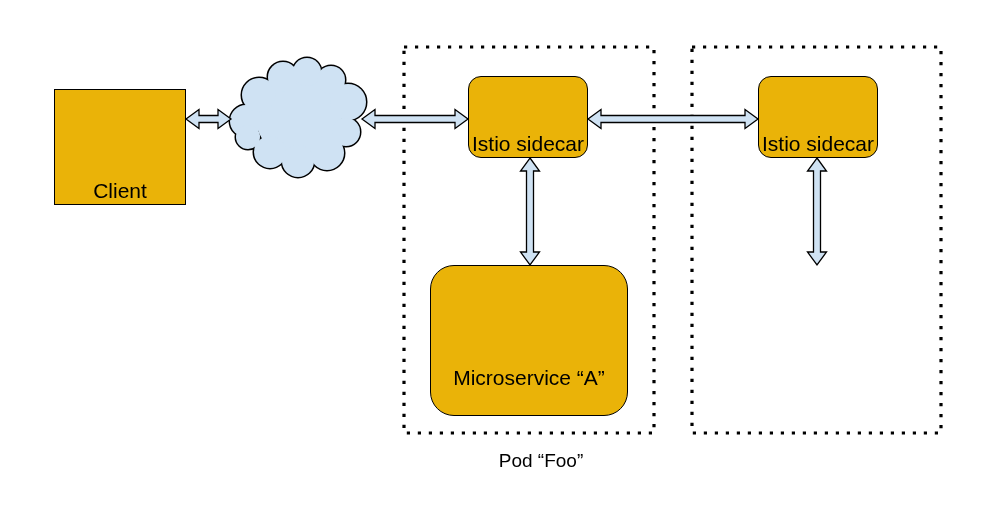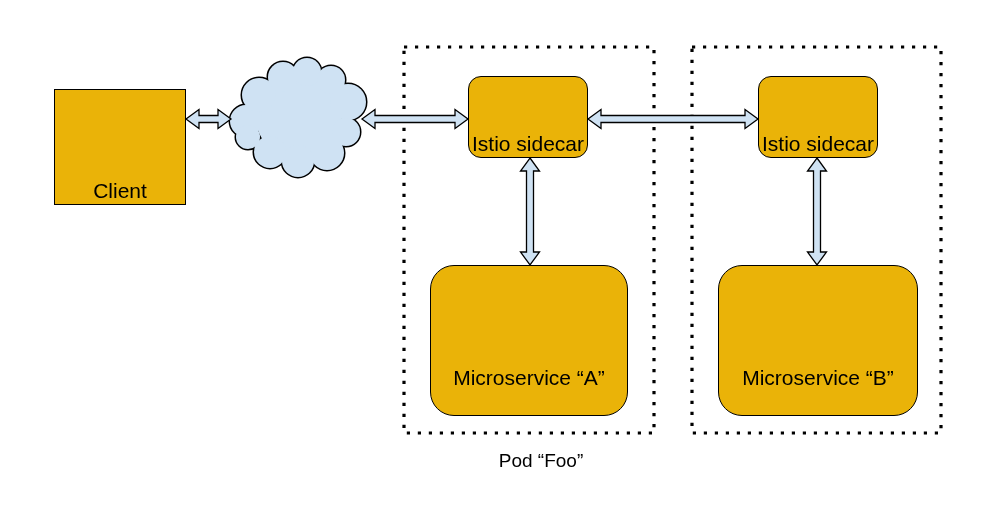--- a/index.html
+++ b/index.html
@@ -128,19 +128,16 @@
   </div>
 
   <div class="node node-sidecar node-sidecar-b">
     <span>Istio sidecar</span>
   </div>
 
   <div class="node node-micro node-micro-a">
     <span>Microservice “A”</span>
   </div>
 
-  <div class="node node-micro node-micro-b">
-    <span>Microservice “B”</span>
-  </div>
 
   <div class="pod-label pod-label-foo">Pod “Foo”</div>
 
 </div>
 
 </body></html>

